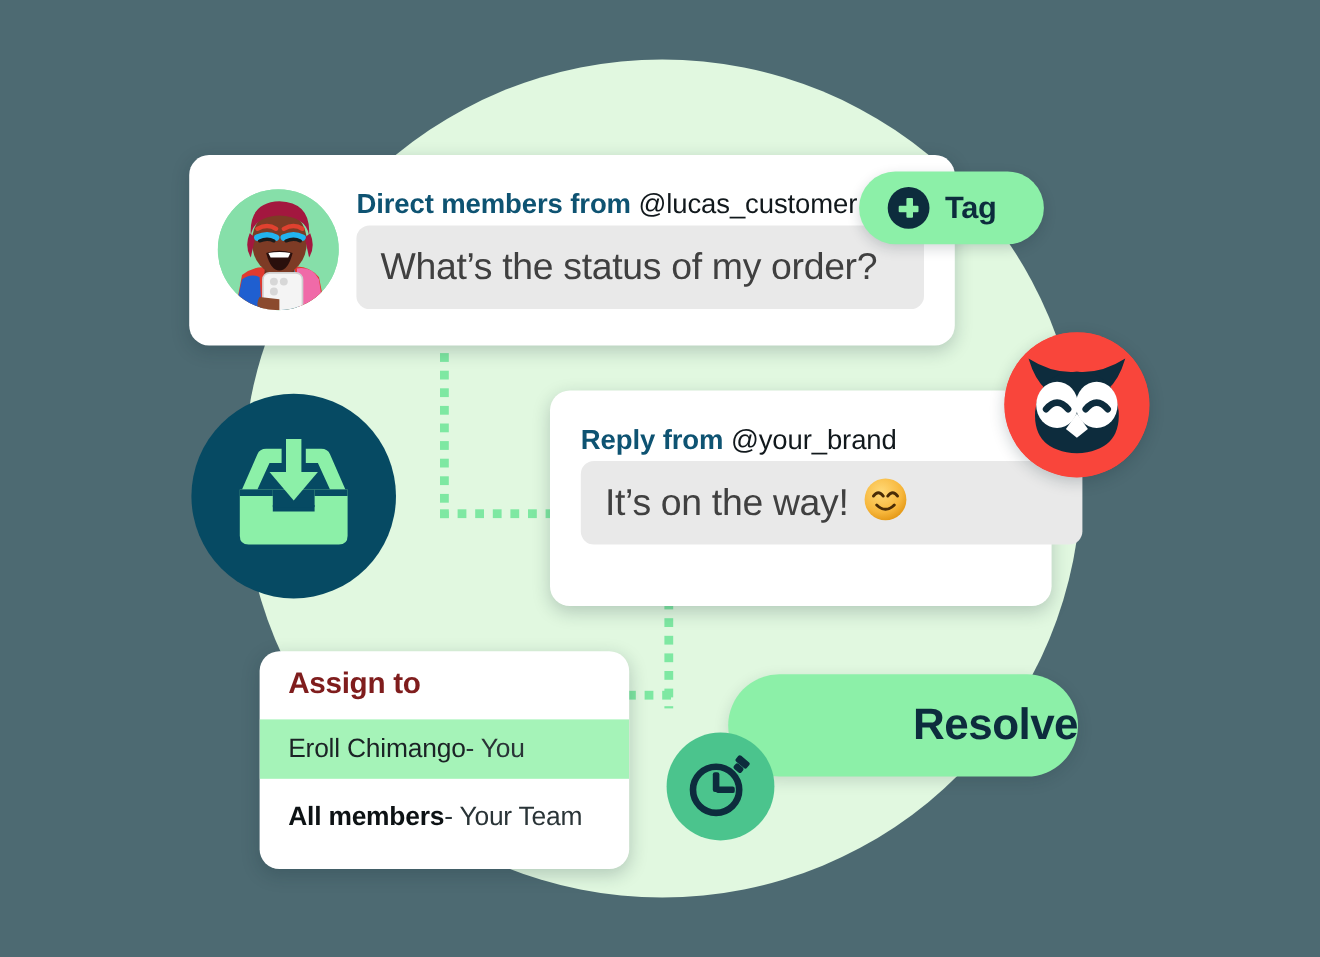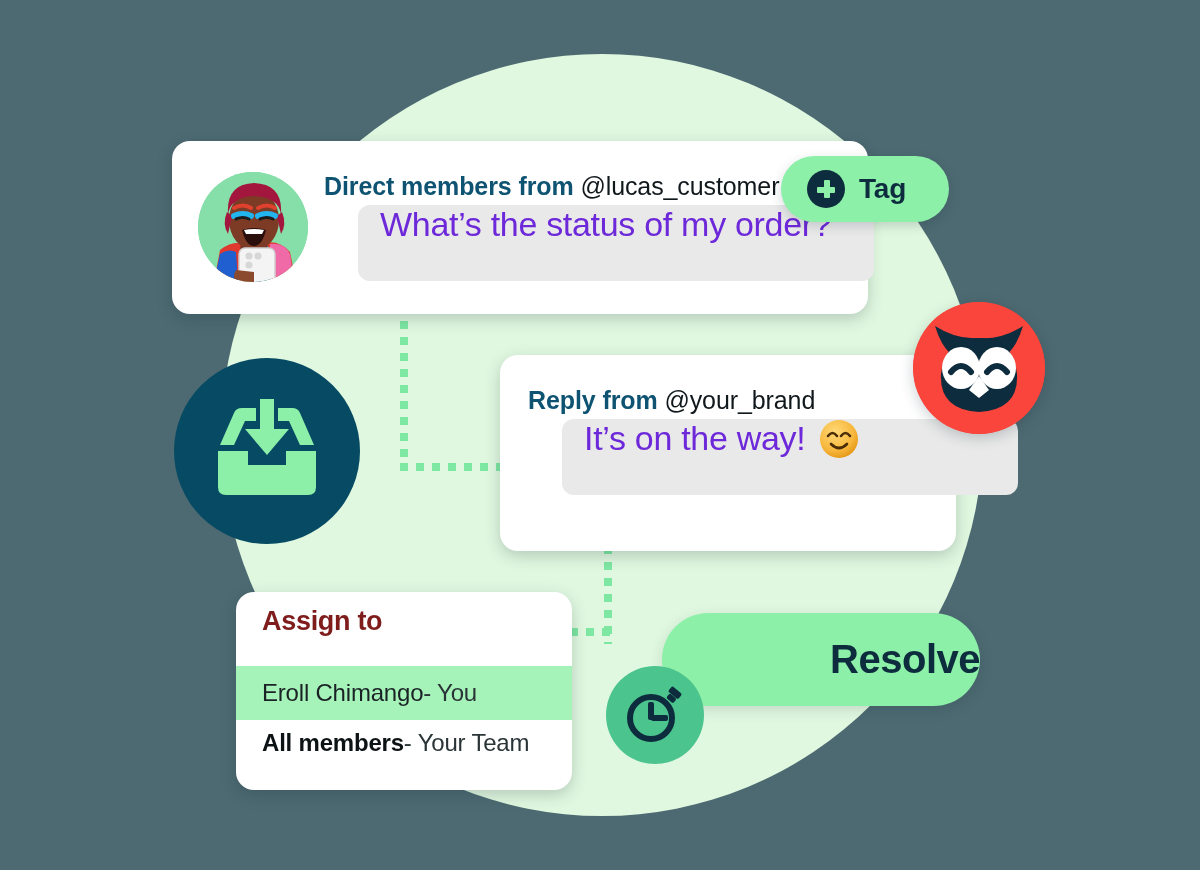--- a/index.html
+++ b/index.html
@@ -47,25 +47,25 @@
     font-size:25px;
     color:#11181c;
     letter-spacing:-.1px;
     white-space:nowrap;
   }
   .msg-head b { color:#0e5372; font-weight:700; }
   .bubble {
     background:#e9e9e9;
     border-radius:12px;
     display:flex;
+    align-items:center;
     font-size:34px;
-    color:#6d28d9;
+    color:#404040;
     letter-spacing:-.3px;
     white-space:nowrap;
-    margin-left:34px;
   }
 
   
   #card-dm { left:172px; top:141px; width:696px; height:173px; }
   #avatar {
     position:absolute; left:26px; top:31px;
     width:110px; height:110px; border-radius:50%;
     overflow:hidden; background:#86dfa9;
   }
   #dm-head { position:absolute; left:152px; top:31px; }
@@ -82,21 +82,21 @@
   .assign-title {
     position:absolute; left:26px; top:14px;
     font-size:27px; font-weight:700; color:#7f1d1d; letter-spacing:-.3px;
   }
   .assign-row {
     position:absolute; left:0; width:336px; height:54px;
     display:flex; align-items:center; padding-left:26px;
     font-size:24px; color:#1b2225; letter-spacing:-.2px; white-space:nowrap;
   }
   .assign-row.sel { background:#a5f3b8; }
-  #assign-row-1 { top:74px; }
+  #assign-row-1 { top:62px; }
   #assign-row-2 { top:124px;align-items:center; }
   .assign-row b { font-weight:700; color:#0d1214; }
   .assign-row .sub { color:#2a3437; }
 
   
   #tag-pill {
     position:absolute; left:781px; top:116px;
     width:168px; height:66px; border-radius:33px;
     background:#8cf0a8;
     display:flex; align-items:center; gap:14px;

